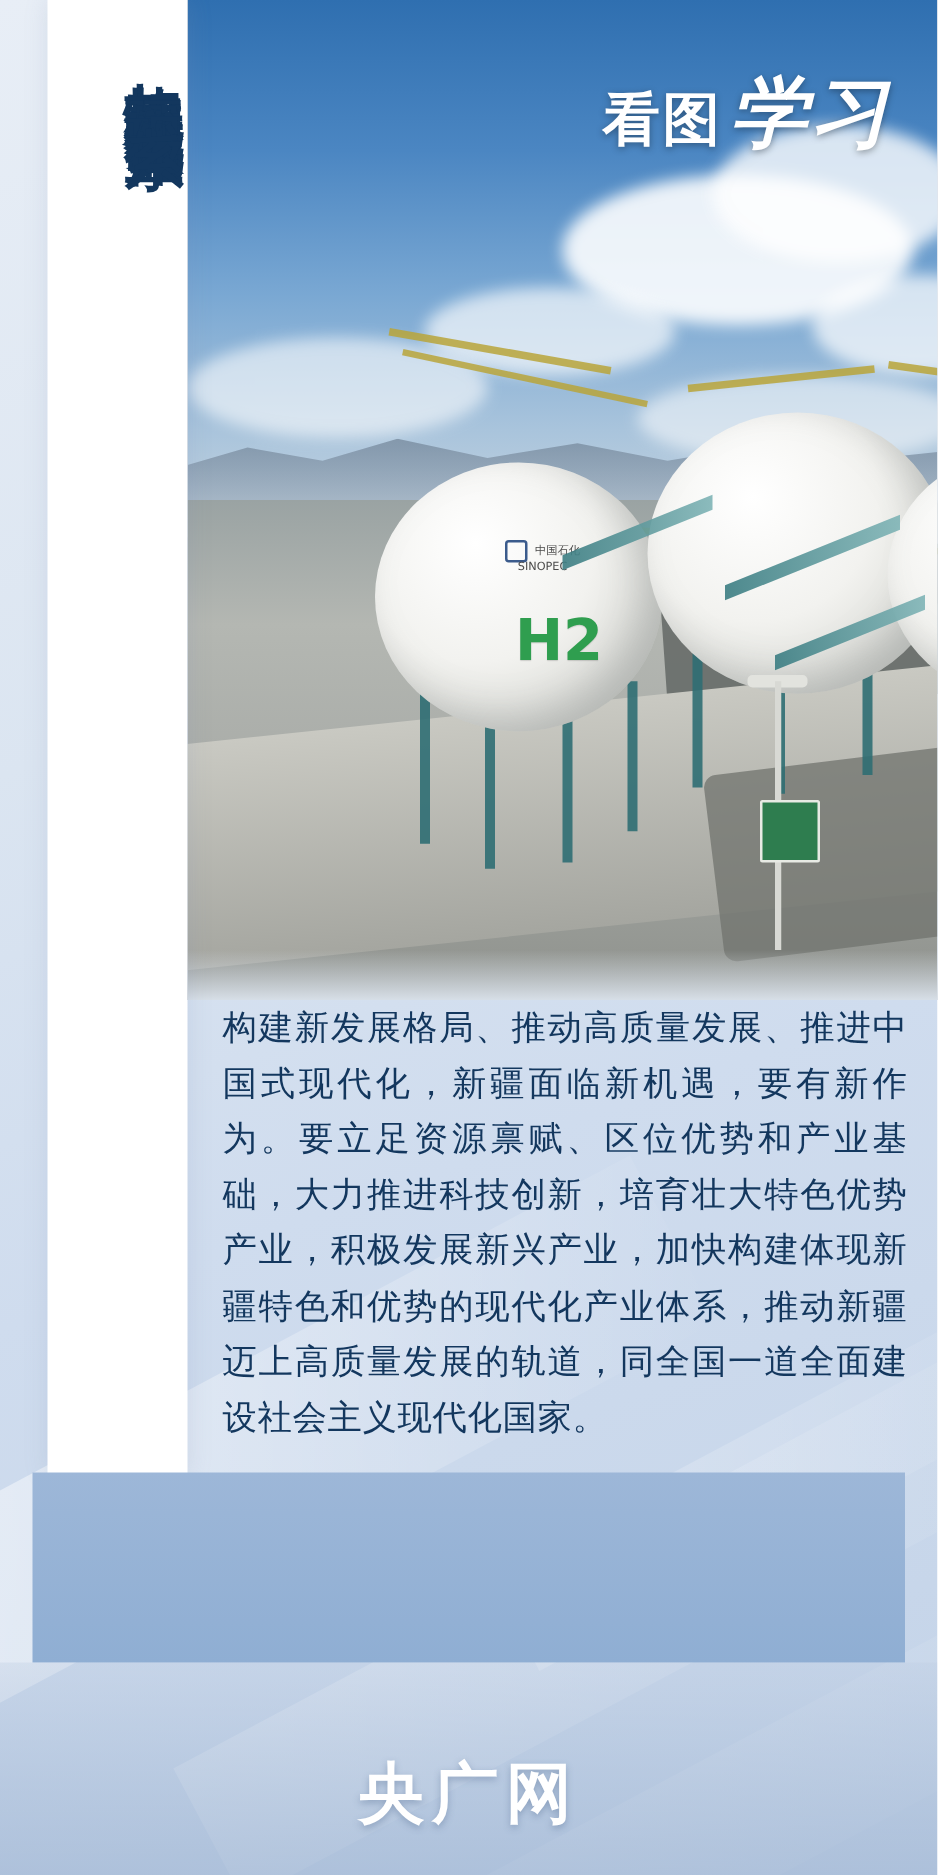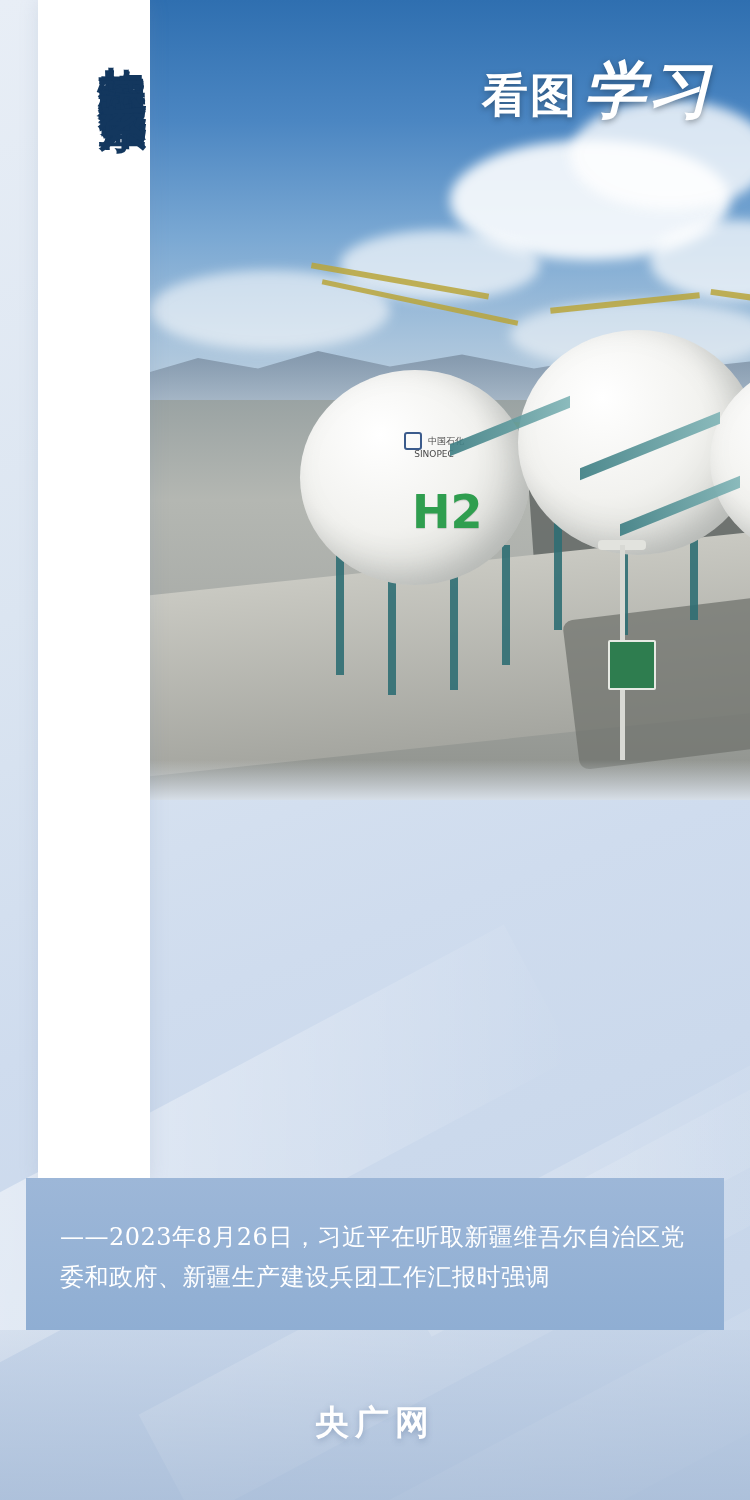--- a/index.html
+++ b/index.html
@@ -225,21 +225,21 @@
 
   
   .footer-brand {
     position: absolute;
     left: 0;
     top: 1400px;
     width: 100%;
     text-align: center;
     font-family: "DejaVu Serif", "Liberation Serif", serif;
     font-weight: bold;
-    font-size: 34px;
+    font-size: 53px;
     letter-spacing: 6px;
     color: #ffffff;
     text-shadow: 0 2px 6px rgba(90,115,150,0.45);
   }
   .footer-tint {
     position: absolute; left:0; top: 1330px; width: 100%; height: 170px;
     background: linear-gradient(180deg, rgba(190,205,226,0.35), rgba(165,186,214,0.75));
   }
 </style>
 </head>
@@ -304,20 +304,20 @@
 
   <div class="logo">
     <div class="logo-main">
       <span>看图</span><span class="big">学习</span>
     </div>
   </div>
 
   <div class="title-panel"></div>
   <div class="vertical-title">加快构建体现新疆特色和优势的现代化产业体系</div>
 
+  <div class="quote">构建新发展格局、推动高质量发展、推进中国式现代化，新疆面临新机遇，要有新作为。要立足资源禀赋、区位优势和产业基础，大力推进科技创新，培育壮大特色优势产业，积极发展新兴产业，加快构建体现新疆特色和优势的现代化产业体系，推动新疆迈上高质量发展的轨道，同全国一道全面建设社会主义现代化国家。</div>
 
   <div class="source-band"></div>
-  <div class="source-text">——2023年8月26日，习近平在听取新疆维吾尔自治区党委和政府、新疆生产建设兵团工作汇报时强调</div>
 
   <div class="footer-tint"></div>
   <div class="footer-brand">央广网</div>
 
 </div>
 
 </body></html>

